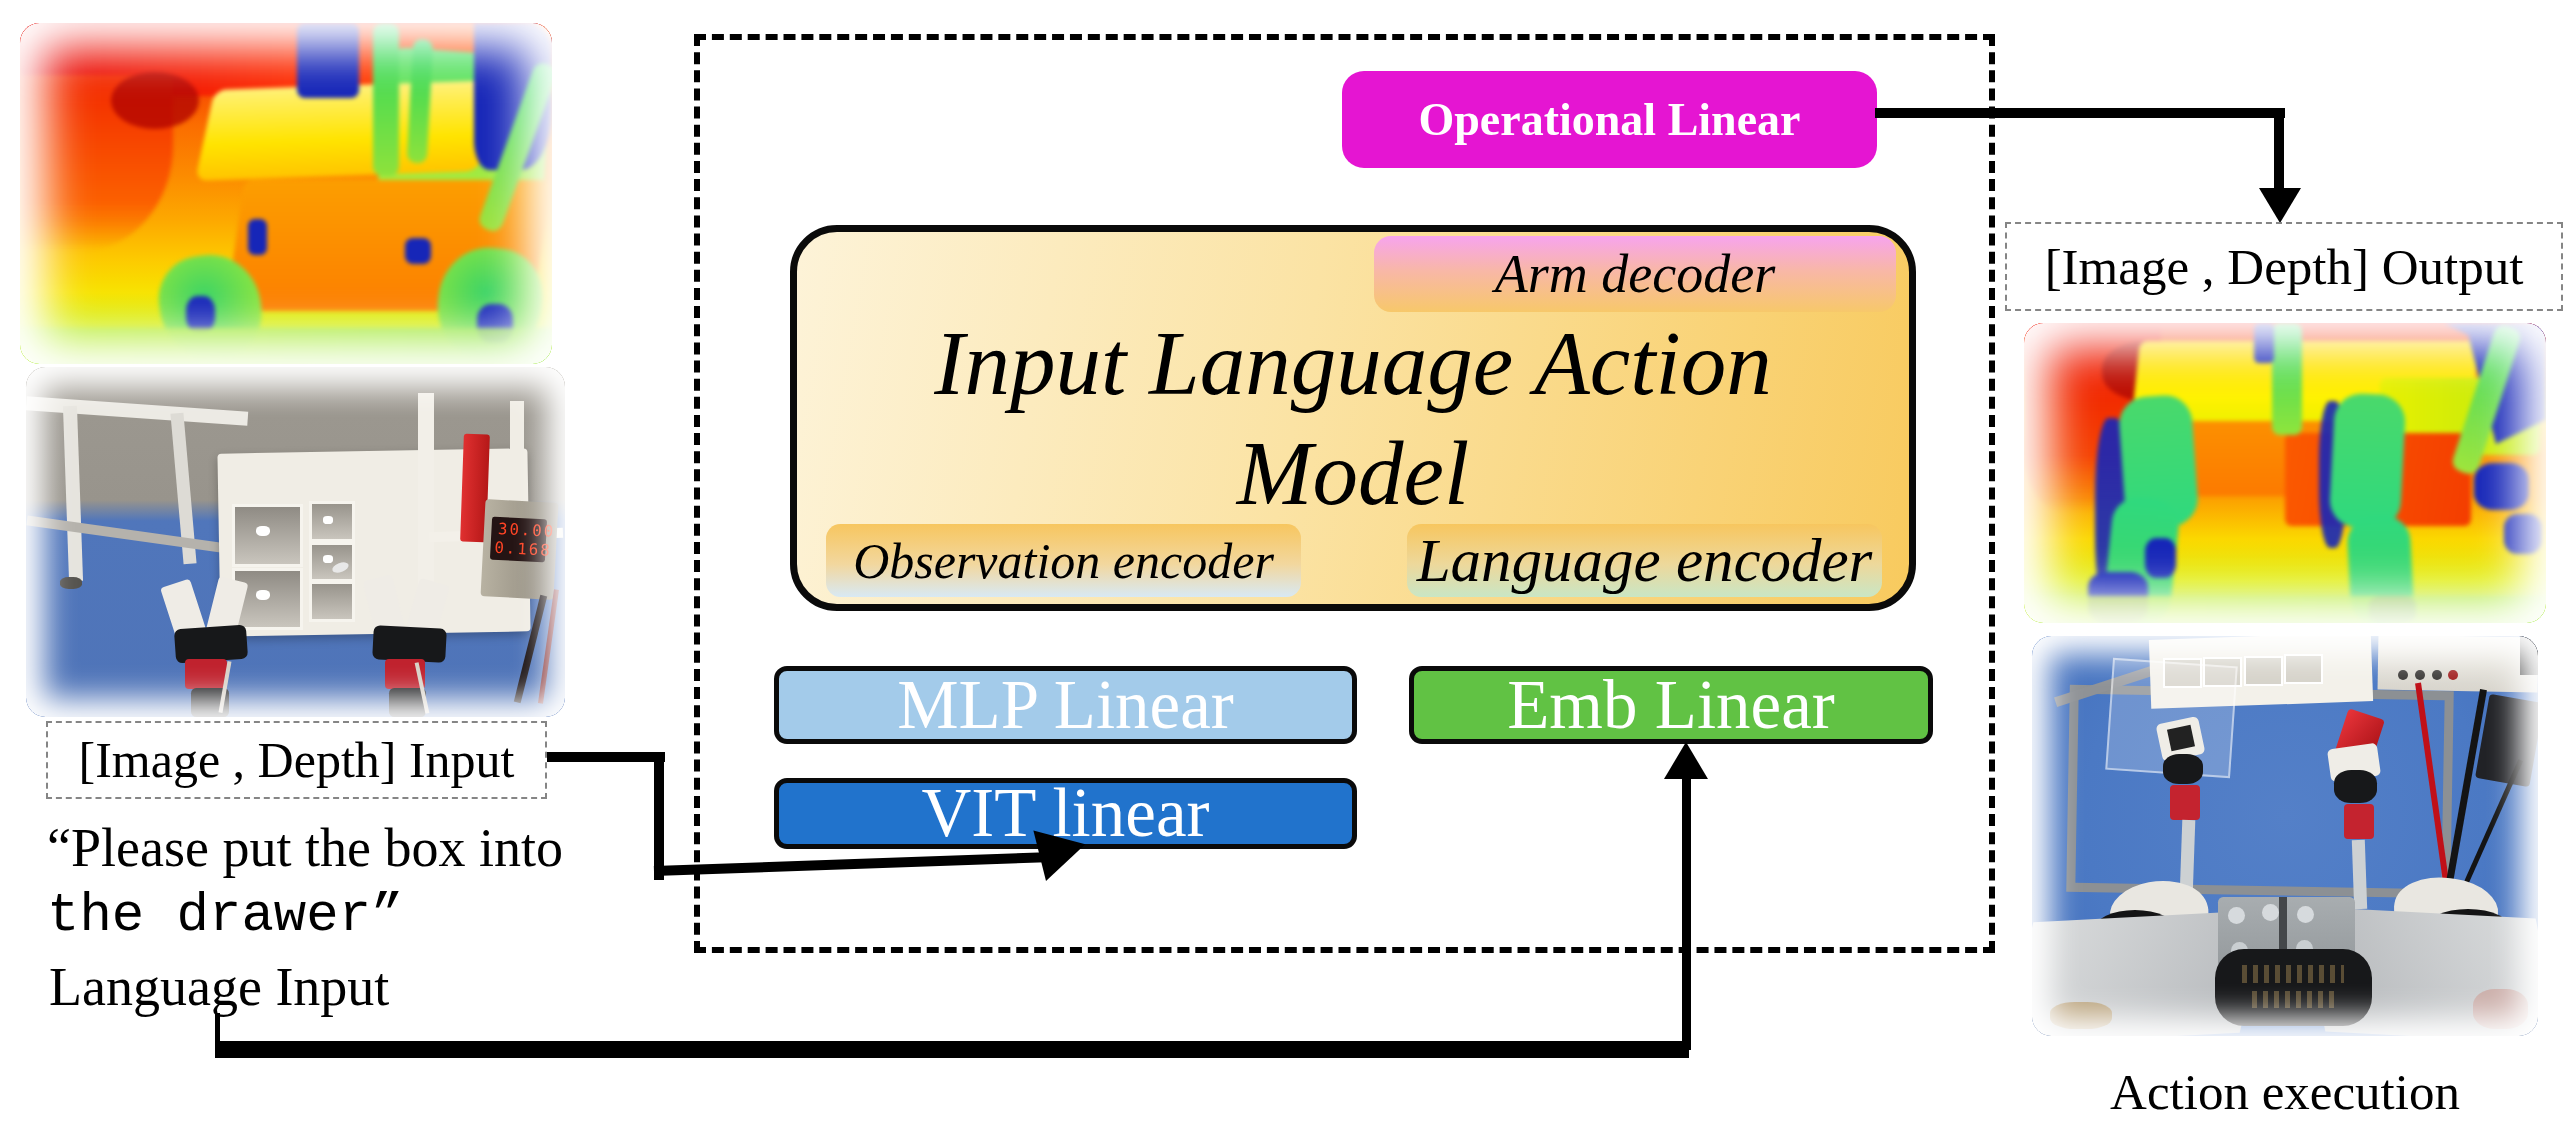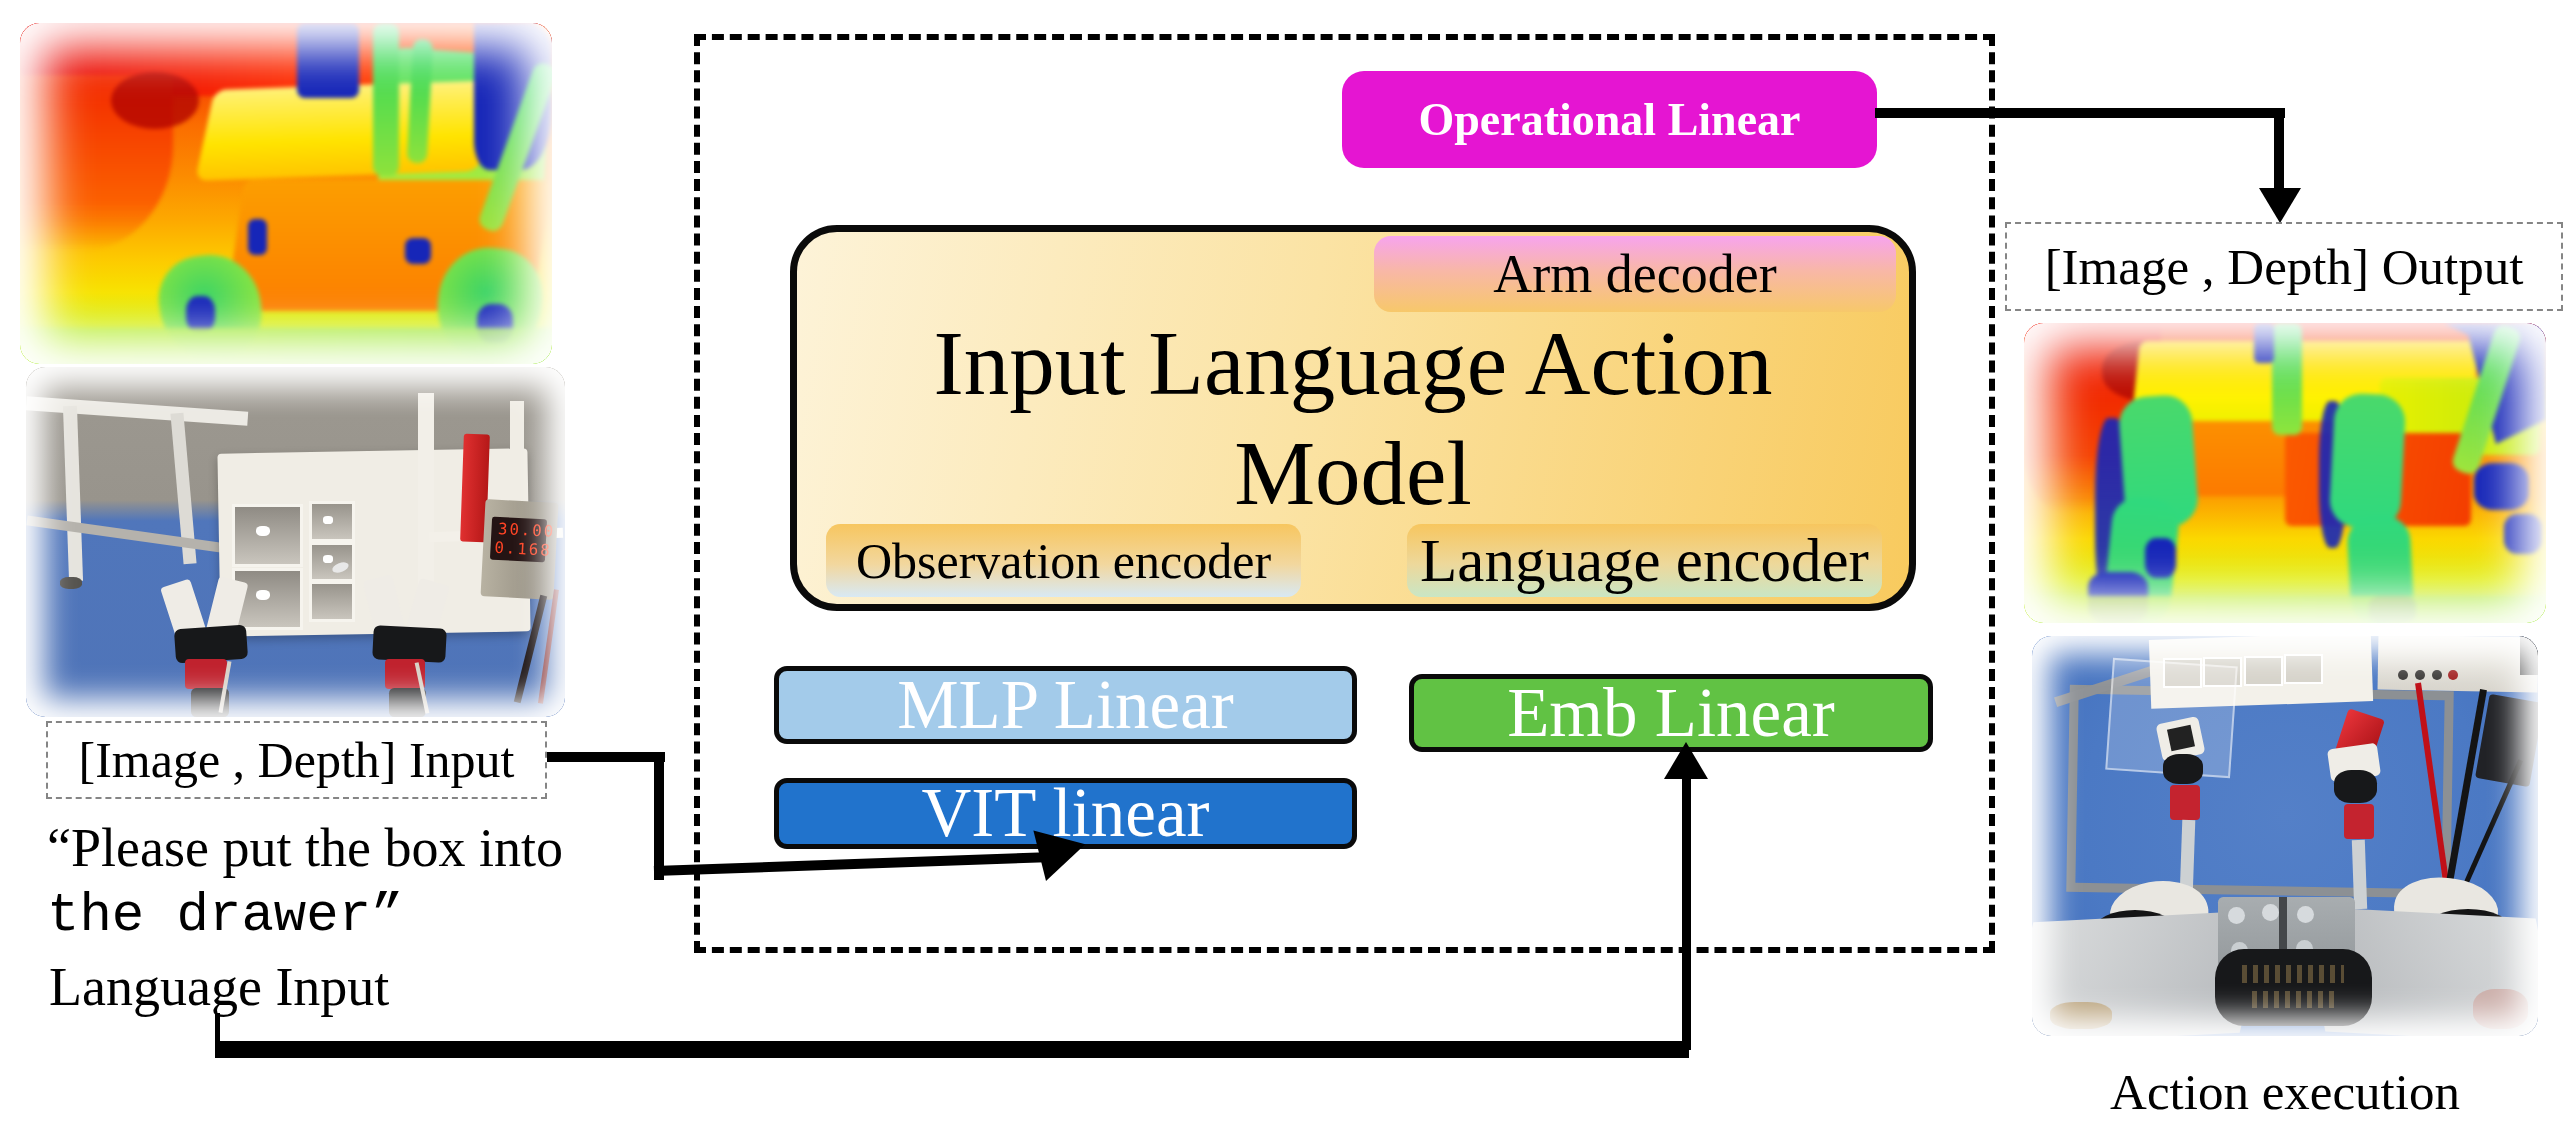--- a/index.html
+++ b/index.html
@@ -20,21 +20,21 @@
   #arm-decoder{background:linear-gradient(180deg,var(--c-armdec-top) 0%,#f8b7a8 45%,#f7c86a 100%);
                border-radius:17px;font-size:54px;}
   #obs-encoder{background:linear-gradient(180deg,var(--c-enc-orange) 0%,#f2d79e 55%,var(--c-obs-bottom) 100%);
                border-radius:14.4px;font-size:50px;}
   #lang-encoder{background:linear-gradient(180deg,var(--c-enc-orange) 0%,#edd89b 55%,var(--c-lang-bottom) 100%);
                border-radius:14.4px;font-size:61px;}
   #vla-title{position:absolute;left:0;right:0;top:77px;text-align:center;font-size:91px;line-height:110px;}
   .linear{border:5.9px solid #0a0a0a;border-radius:13px;color:#fff;font-size:69px;}
   #mlp-box{background:var(--c-mlp);}
   #vit-box{background:var(--c-vit);}
-  #emb-box{background:var(--c-emb);margin-top:8px;}
+  #emb-box{background:var(--c-emb);}
   
   #flow-container{position:absolute;border:6.5px dashed #000;}
   .dashedlabel{position:absolute;background:#fff;border:2px dashed #858585;display:flex;
                align-items:center;justify-content:center;font-size:50px;white-space:nowrap;}
   
   .seg{position:absolute;background:var(--c-arrow);}
   .tri{position:absolute;width:0;height:0;}
   
   .freetext{position:absolute;font-size:54px;line-height:67px;}
   #caption{position:absolute;text-align:center;font-size:51px;}
@@ -125,21 +125,21 @@
   </div>
 
   <div class="freetext" style="left:49px;top:954px;">Language Input</div>
 
   <div id="flow-container" style="left:694px;top:34px;width:1289px;height:907px;"></div>
 
   <div id="op-box" class="pill" style="left:1342px;top:71px;width:535px;height:97px;">
     <span>Operational Linear</span>
   </div>
 
-  <div id="vla-box" class="pill" style="left:790px;top:225px;width:1112px;height:372px;display:block;">
+  <div id="vla-box" class="pill" style="left:790px;top:225px;width:1112px;height:372px;display:block;font-style:italic;">
     <div id="arm-decoder" class="pill" style="left:577px;top:3.9px;width:522px;height:76px;">
       <span>Arm decoder</span>
     </div>
     <div id="vla-title">
       <span style="display:block;">Input Language Action</span>
       <span style="display:block;">Model</span>
     </div>
     <div id="obs-encoder" class="pill" style="left:29px;top:292px;width:475px;height:73px;">
       <span>Observation encoder</span>
     </div>

